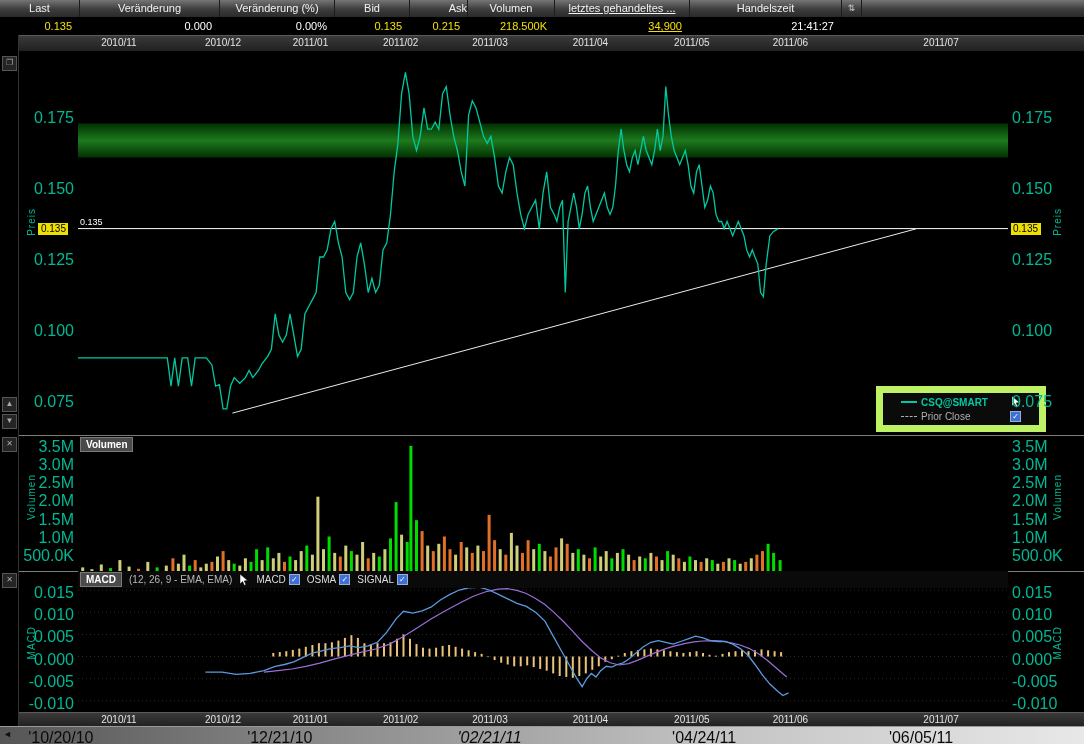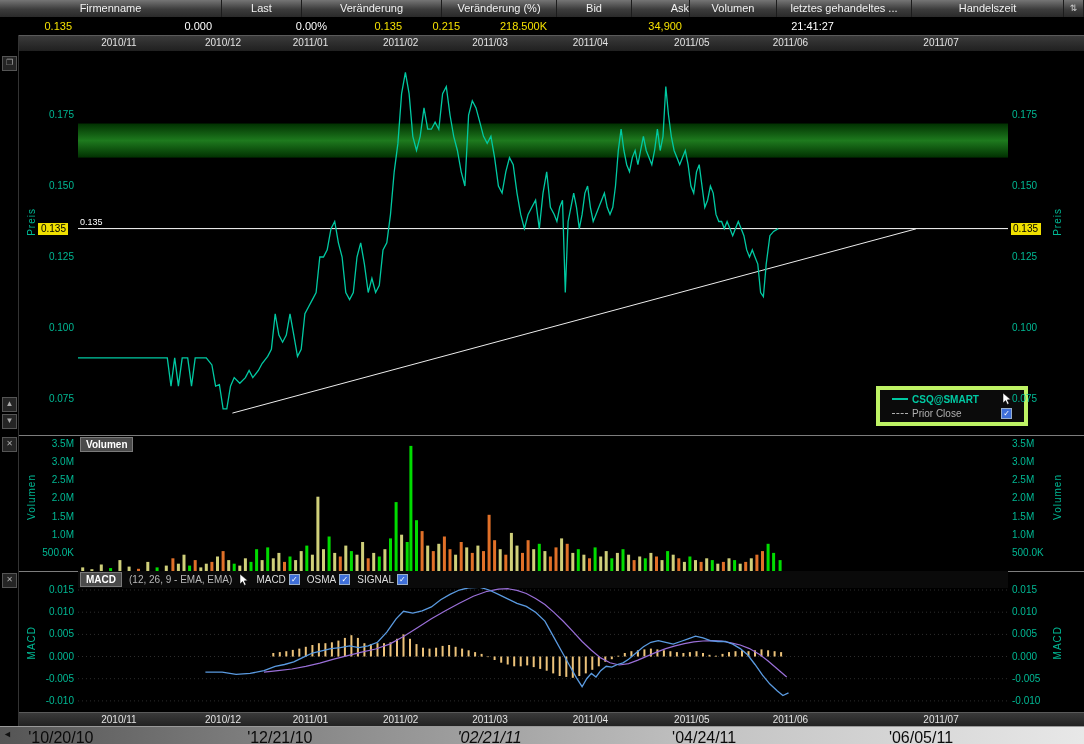--- a/index.html
+++ b/index.html
@@ -8,21 +8,21 @@
 
   
   .quote-row{position:absolute;left:0;width:1084px;display:flex;}
   .row-h{top:0;height:17px;background:linear-gradient(#757575,#3c3c3c 55%,#2a2a2a);}
   .row-v{top:17px;height:18px;background:#000;border-bottom:1px solid #1a1a1a;}
   .qc{box-sizing:border-box;border-right:1px solid #1c1c1c;font-size:11px;line-height:17px;
       text-align:center;color:#f2f2f2;white-space:nowrap;overflow:hidden;}
   .qv{box-sizing:border-box;font-size:11px;line-height:18px;text-align:right;
       padding-right:8px;white-space:nowrap;overflow:hidden;}
   .w0{width:222px;}.w1{width:80px;}.w2{width:140px;}.w3{width:115px;}.w4{width:75px;}
-  .w5{width:58px;text-align:right;}.w6{width:87px;}.w7{width:135px;}.w8{width:152px;}.corner{width:20px;}
+  .w5{width:58px;text-align:right;}.w6{width:87px;}.w7{width:135px;text-decoration:underline;}.w8{width:152px;}.corner{width:20px;}
   .name-cell{background:#eae6d2;color:#000;text-align:left;padding-left:4px;}
   .vc-yellow{color:#f5e100;}.vc-white{color:#fff;}.vc-black{color:#000;}
   .qc.corner{font-size:9px;color:#ccc;cursor:pointer;}
 
   
   .time-axis{position:absolute;left:0;width:1084px;background:linear-gradient(#3a3a3a,#202020);
              border-top:1px solid #5a5a5a;}
   #top-axis{top:35px;height:15px;}
   #bottom-axis{top:712px;height:14px;}
   .tick-x{position:absolute;top:1px;transform:translateX(-50%);font-size:10px;color:#e4e4e4;}
@@ -38,39 +38,39 @@
                text-align:center;cursor:pointer;}
 
   
   #price-plot{position:absolute;left:78px;top:50px;width:930px;height:385px;}
   #vol-plot{position:absolute;left:78px;top:435px;width:930px;height:136px;}
   #macd-plot{position:absolute;left:78px;top:588px;width:930px;height:124px;}
   #price-plot svg,#vol-plot svg,#macd-plot svg{display:block;}
 
   
   #overlay{position:absolute;inset:0;pointer-events:none;z-index:6;}
-  .ytick{position:absolute;height:12px;font-size:10px;color:#00b894;}
+  .ytick{position:absolute;height:12px;font-size:16px;color:#00b894;}
   .yl{left:20px;width:54px;text-align:right;}
   .yr{left:1012px;width:48px;text-align:left;}
   .price-chip{position:absolute;height:12px;line-height:12px;background:#f0e000;color:#000;
               font-size:10px;padding:0 2px;}
   .chip-l{left:38px;width:26px;text-align:right;}
   .chip-r{left:1011px;width:26px;text-align:left;}
   .inner-price-label{position:absolute;left:80px;font-size:9px;color:#fff;}
 
   
   .vlabel{position:absolute;font-size:10px;color:#00b894;writing-mode:vertical-rl;
           transform:rotate(180deg);letter-spacing:1px;}
   .vl-price-l{left:26px;top:208px;}   .vl-price-r{left:1052px;top:208px;}
   .vl-vol-l{left:26px;top:474px;}     .vl-vol-r{left:1052px;top:474px;}
   .vl-macd-l{left:26px;top:626px;}    .vl-macd-r{left:1052px;top:626px;}
 
   
   .legend{position:absolute;left:876px;top:386px;width:120px;background:rgba(12,12,12,0.88);
-          border:4px solid #bef264;padding:2px 12px;font-size:10px;z-index:5;}
+          border:7px solid #bef264;padding:2px 18px;font-size:10px;z-index:5;}
   .legend-row{display:flex;align-items:center;gap:4px;height:14px;}
   .legend-line{width:16px;height:0;border-top:2px solid #888;}
   .legend-line.dashed{border-top-width:1px;border-top-style:dashed;}
   .legend-label{flex:1;white-space:nowrap;overflow:hidden;}
   .legend-row:first-child .legend-label{font-weight:bold;}
   .checkbox{display:inline-block;width:9px;height:9px;background:#3f6fd8;border:1px solid #9ab0cc;
             color:#fff;font-size:8px;line-height:9px;text-align:center;cursor:pointer;}
 
   
   .panel-chip{display:inline-block;background:#4a4a4a;border:1px solid #7a7a7a;color:#fff;
@@ -89,21 +89,20 @@
              border-top:1px solid #999;cursor:pointer;}
   .sb-label{position:absolute;top:2px;font-size:16px;color:#0a0a0a;}
   .sb-arrow{position:absolute;left:3px;top:2px;font-size:9px;color:#111;}
 </style>
 </head>
 <body>
 
 <div class="app">
 
   <div class="quote-row row-h">
-    <div class="qc w0">Firmenname</div>
     <div class="qc w1">Last</div>
     <div class="qc w2">Veränderung</div>
     <div class="qc w3">Veränderung (%)</div>
     <div class="qc w4">Bid</div>
     <div class="qc w5">Ask</div>
     <div class="qc w6">Volumen</div>
     <div class="qc w7">letztes gehandeltes ...</div>
     <div class="qc w8">Handelszeit</div>
     <div class="qc corner">⇅</div>
   </div>

